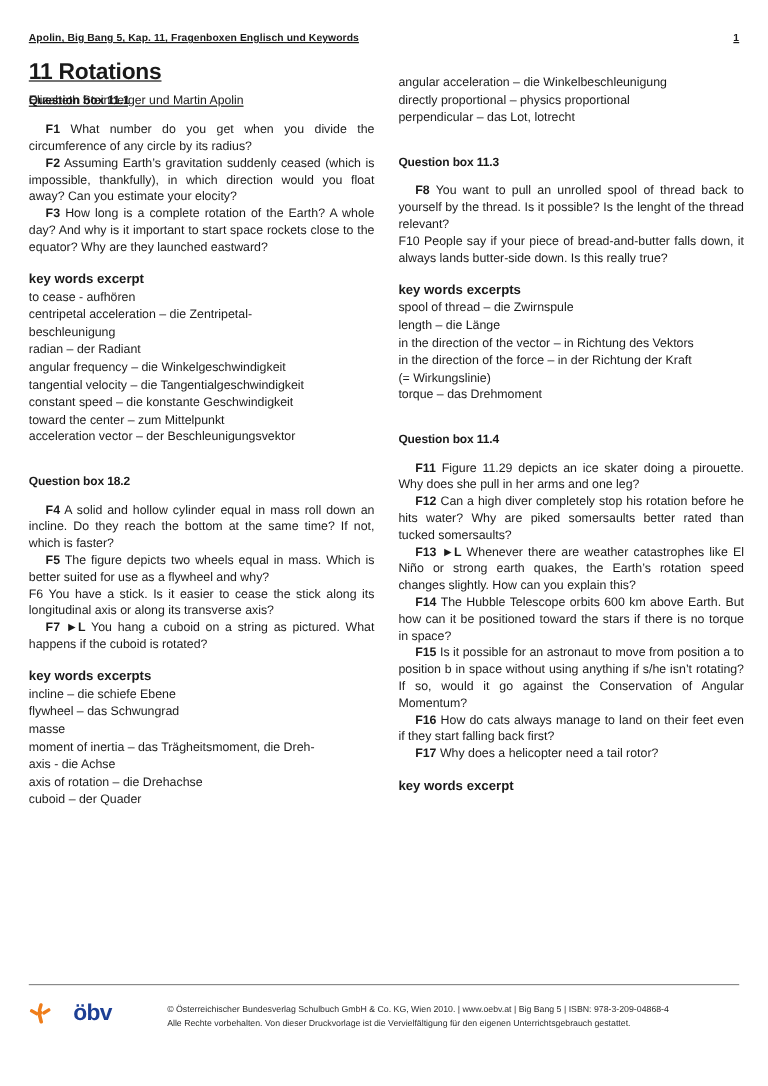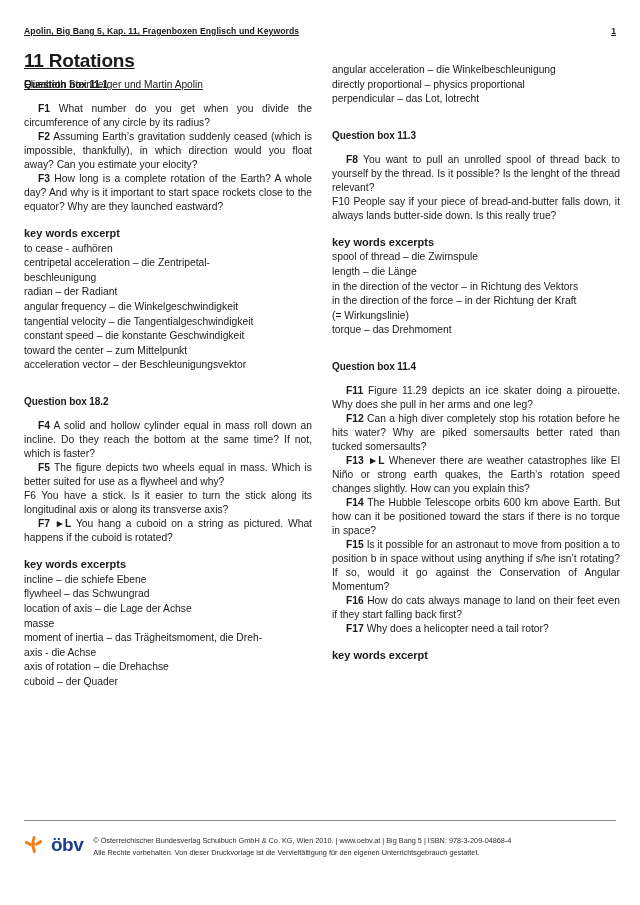--- a/index.html
+++ b/index.html
@@ -122,40 +122,41 @@
   }
   .footer-body {
     display: flex;
     align-items: flex-start;
     margin-top: 14px;
   }
   .logo {
     flex: 0 0 auto;
     display: flex;
     align-items: center;
-    gap: 8px;
+    gap: 18px;
     padding-right: 10px;
   }
   .logo-mark {
     width: 19px;
     height: 19px;
     display: block;
   }
   .logo-word {
     font-size: 19px;
     font-weight: bold;
     color: #1d3f94;
     letter-spacing: -0.5px;
     line-height: 1;
     font-family: "Liberation Sans", sans-serif;
   }
   .footer-text {
     font-size: 7.3px;
     line-height: 1.58;
     color: #2b2b2b;
+    margin-left: 36px;
   }
   .footer-text div { white-space: nowrap; }
 </style>
 </head>
 <body>
 
 <div class="page">
 
   <div class="runhead">
     <span class="runhead-title">Apolin, Big Bang 5, Kap. 11, Fragenboxen Englisch und Keywords</span>
@@ -184,28 +185,27 @@
           <li>tangential velocity – die Tangentialgeschwindigkeit</li>
           <li>constant speed – die konstante Geschwindigkeit</li>
           <li>toward the center – zum Mittelpunkt</li>
           <li>acceleration vector – der Beschleunigungsvektor</li>
         </ul>
         <div class="sp-before-heading"></div>
         <h2 class="box-heading">Question box 18.2</h2>
         <div class="sp-after-heading"></div>
         <p class="q"><span class="lbl">F4</span> <span>A solid and hollow cylinder equal in mass roll down an incline. Do they reach the bottom at the same time? If not, which is faster?</span></p>
         <p class="q"><span class="lbl">F5</span> <span>The figure depicts two wheels equal in mass. Which is better suited for use as a flywheel and why?</span></p>
-        <p class="q"><span class="lbl-plain">F6</span> <span>You have a stick. Is it easier to turn the stick along its longitudinal axis or along its transverse axis?</span></p>
+        <p class="q"><span class="lbl-plain">F6</span> <span>You have a stick. Is it easier to cease the stick along its longitudinal axis or along its transverse axis?</span></p>
         <p class="q"><span class="lbl">F7</span> <span class="arrowL">►L</span> <span>You hang a cuboid on a string as pictured. What happens if the cuboid is rotated?</span></p>
         <div class="sp-before-keys"></div>
         <p class="keys-title">key words excerpts</p>
         <ul class="keys">
           <li>incline – die schiefe Ebene</li>
           <li>flywheel – das Schwungrad</li>
-          <li>location of axis – die Lage der Achse</li>
           <li>masse</li>
           <li>moment of inertia – das Trägheitsmoment, die Dreh-</li>
           <li>axis - die Achse</li>
           <li>axis of rotation – die Drehachse</li>
           <li>cuboid – der Quader</li>
         </ul>
       </div>
     <div class="col col-right" id="col-right">
         <ul class="keys">
           <li>angular acceleration – die Winkelbeschleunigung</li>

